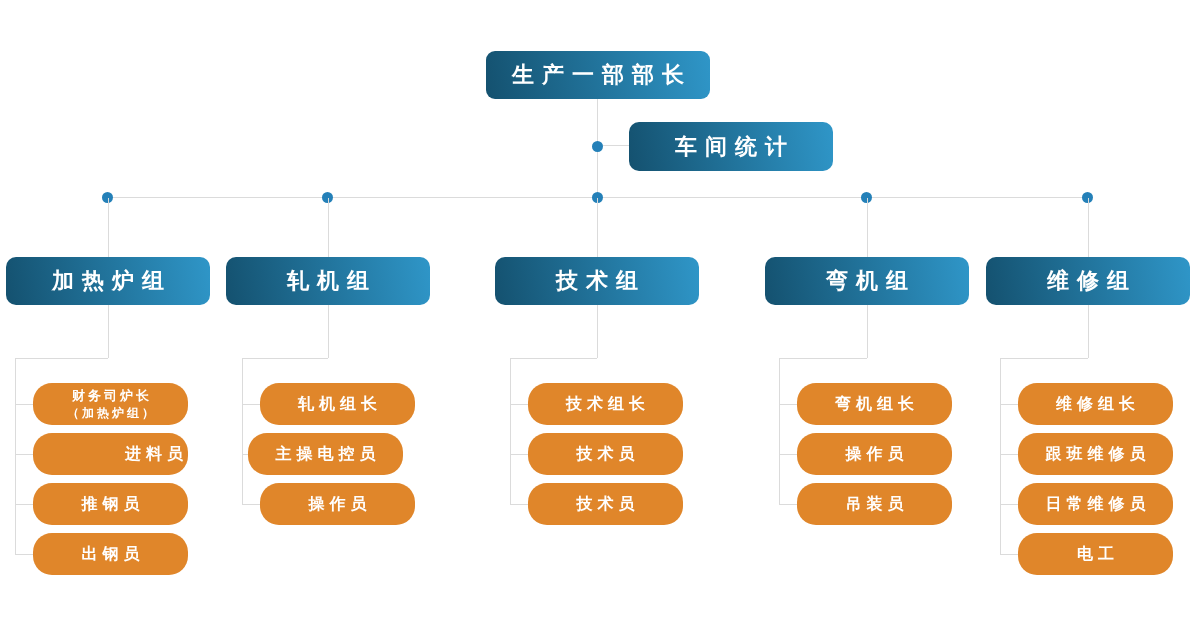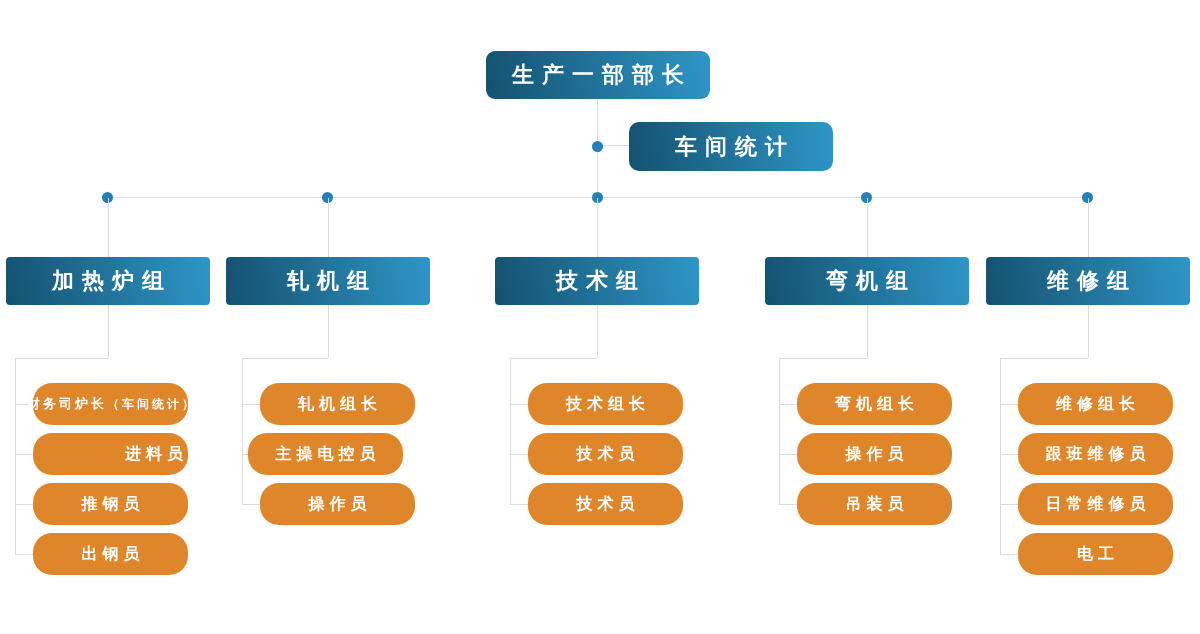--- a/index.html
+++ b/index.html
@@ -34,37 +34,37 @@
     border-radius:9px;
     font-size:22px;letter-spacing:8px;padding-left:8px;
   }
   .stat-node{
     left:629px;top:122px;width:204px;height:49px;
     border-radius:10px;
     font-size:22px;letter-spacing:8px;padding-left:8px;
   }
   .group-header{
     top:257px;width:204px;height:48px;
-    border-radius:4px;
+    border-radius:10px;
     font-size:22px;letter-spacing:8px;padding-left:8px;
   }
   .member{
     position:absolute;
     width:155px;height:42px;
     display:flex;align-items:center;justify-content:center;
     background:var(--member-c,#E0862A);
     border-radius:19px;
     color:var(--text-c,#ffffff);
     font-weight:bold;
     font-size:16px;letter-spacing:5px;padding-left:5px;
     box-sizing:border-box;
     white-space:nowrap;
   }
   .member.two-line{
-    flex-direction:row;
+    flex-direction:column;
     font-size:13px;letter-spacing:3px;padding-left:3px;
     line-height:1.35;
   }
   .member.two-line .sub{
     font-size:12px;
   }
 </style>
 </head>
 <body>
 
@@ -94,21 +94,21 @@
       <div class="line" style="left:108px;top:198px;width:1px;height:59px;"></div>
       <div class="node group-header" style="left:6px;">
         <span>加热炉组</span>
       </div>
       <div class="line" style="left:108px;top:305px;width:1px;height:53px;"></div>
       <div class="line" style="left:15px;top:358px;width:93px;height:1px;"></div>
       <div class="line" style="left:15px;top:358px;width:1px;height:197px;"></div>
       <div class="line" style="left:15px;top:404px;width:18px;height:1px;"></div>
       <div class="member two-line" style="left:33px;top:383px;">
         <span>财务司炉长</span>
-        <span class="sub">（车间统计）</span>
+        <span class="sub">（加热炉组）</span>
       </div>
       <div class="line" style="left:15px;top:454px;width:18px;height:1px;"></div>
       <div class="member" style="left:33px;top:433px;justify-content:flex-end;">
         <span>进料员</span>
       </div>
       <div class="line" style="left:15px;top:504px;width:18px;height:1px;"></div>
       <div class="member" style="left:33px;top:483px;">
         <span>推钢员</span>
       </div>
       <div class="line" style="left:15px;top:554px;width:18px;height:1px;"></div>

